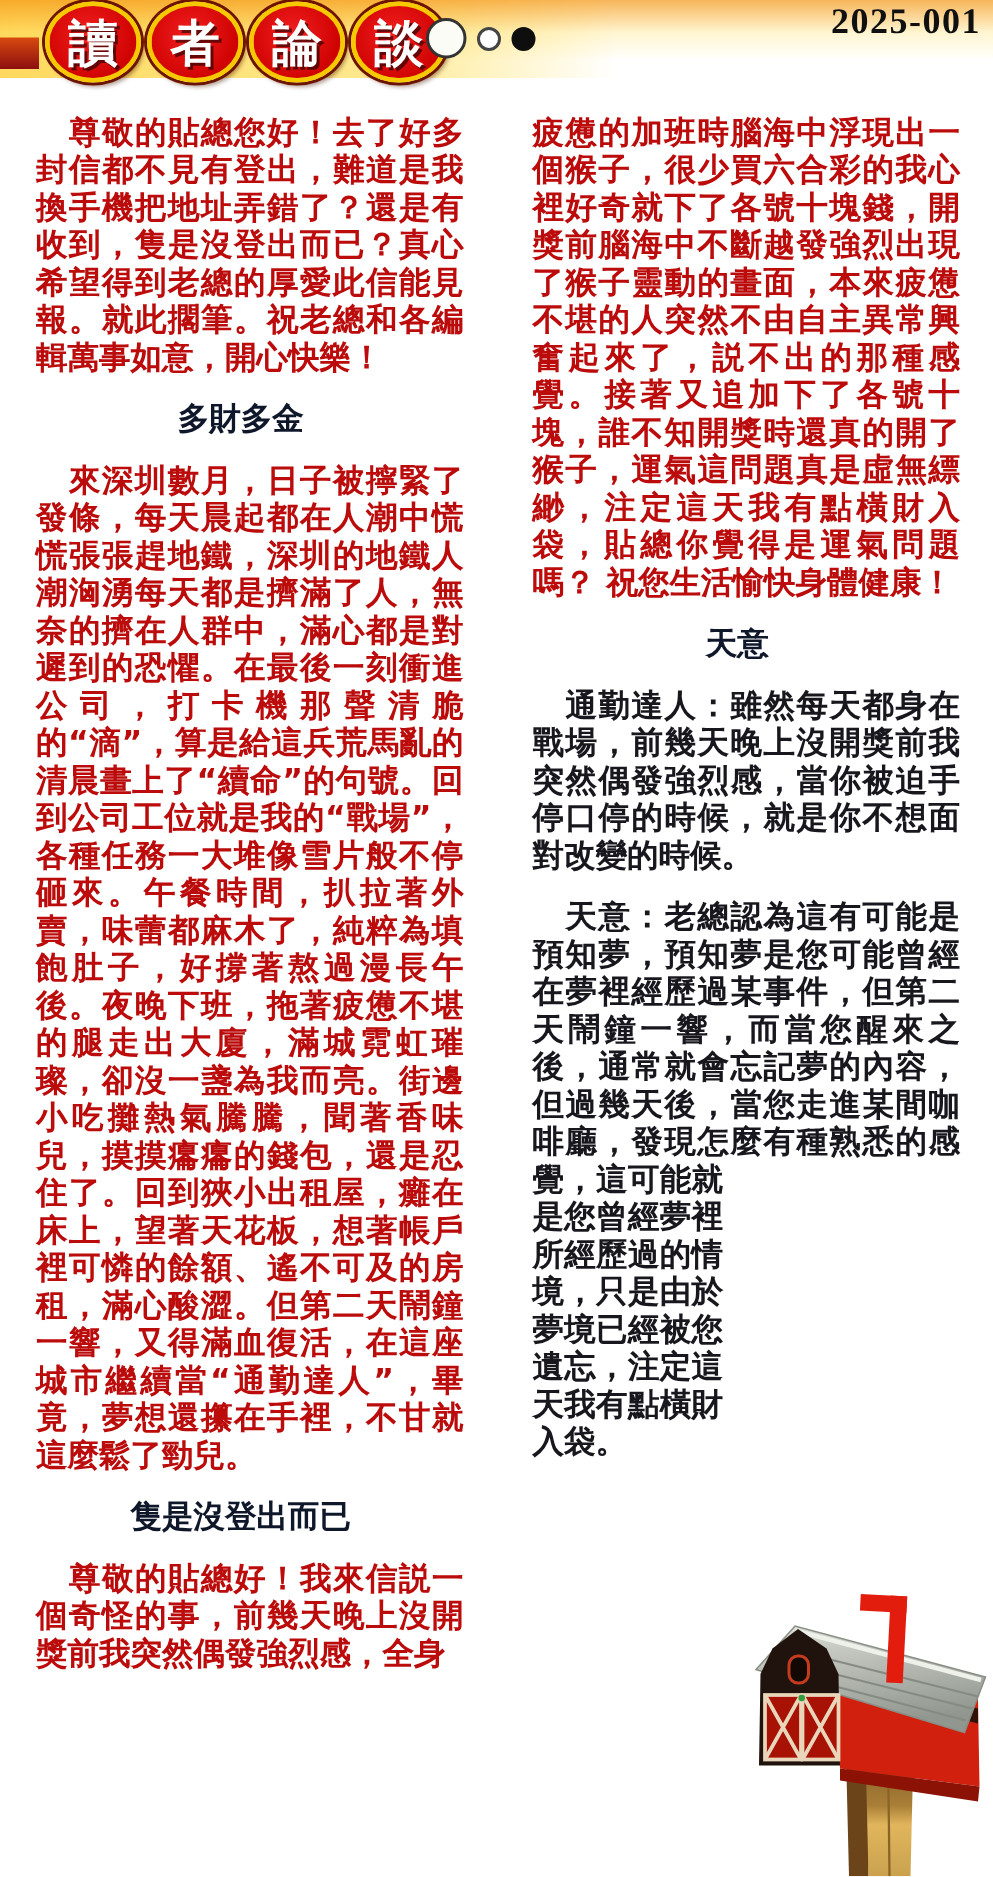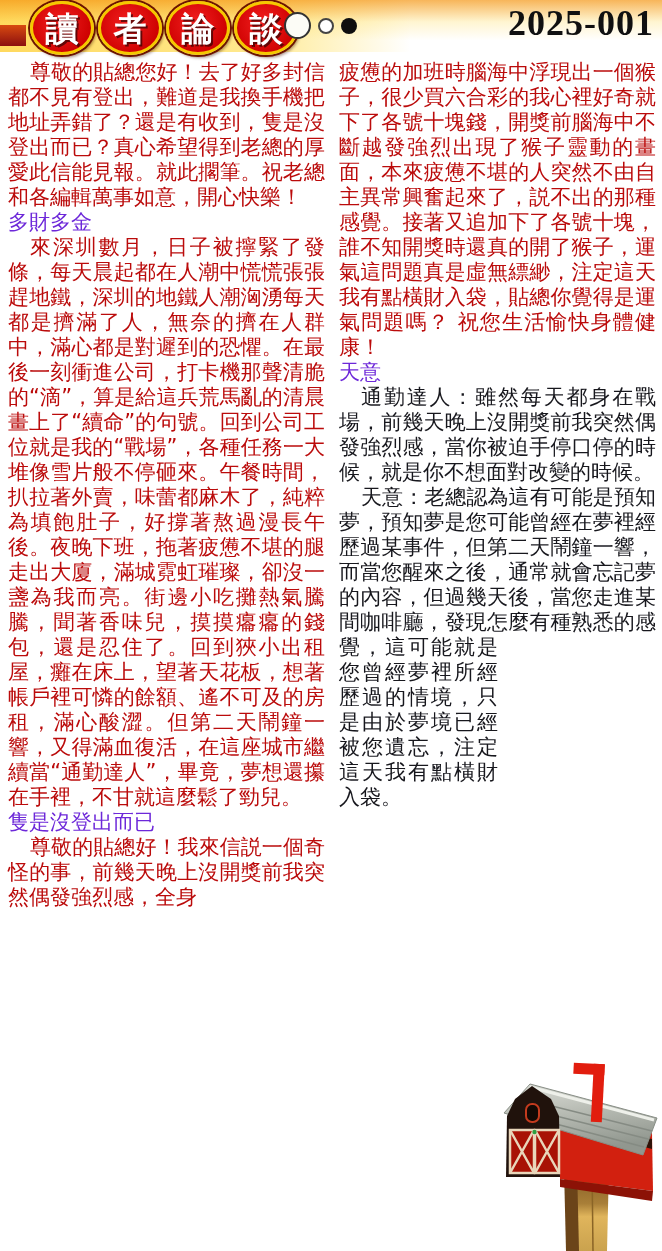--- a/index.html
+++ b/index.html
@@ -28,29 +28,29 @@
     color:#ffffff; font-size:33px; font-weight:bold; line-height:1;
     text-shadow:2px 2px 0 rgba(0,0,0,.55);
   }
   .dots { position:absolute; left:284px; top:12px; display:flex; align-items:center; gap:7px; }
   .dot-large { width:27px; height:27px; border:2px solid #333; border-radius:50%; background:#fcfcf6; box-sizing:border-box; }
   .dot-small { width:16px; height:16px; border:2px solid #444; border-radius:50%; background:#ffffff; box-sizing:border-box; }
   .dot-filled { width:16px; height:16px; border-radius:50%; background:#0e0e0e; }
   .issue {
     position:absolute; right:8px; top:2px;
     font-family:"Liberation Serif","DejaVu Serif",serif;
-    font-size:36px; font-weight:700; color:#101010; letter-spacing:1px;
+    font-size:24px; font-weight:700; color:#101010; letter-spacing:1px;
   }
   
   .main { display:flex; gap:14px; padding:8px 6px 0 8px; height:1190px; overflow:hidden; }
   .col { flex:1; min-width:0; text-align:justify; font-size:21px; line-height:25px; }
-  .col p { margin:0; }
+  .col p { margin:16px;font-weight:bold; }
   .letter-body { color:#bb0b0b; text-indent:1.05em; }
   .cont { text-indent:0; }
-  .signature { color:#6d28d9; text-align:left; padding-right:12px; }
+  .signature { color:#0f172a; text-align:center; padding-right:12px; }
   .reply { color:#17171d; text-indent:1.05em; }
   .mt-letter2 { margin-top:40px; }
   .mt-letter3 { margin-top:30px; }
   .mt-reply1 { margin-top:42px; }
   .mt-reply2 { margin-top:30px; }
   .mt-reply3 { margin-top:36px; }
   .wrap-spacer { float:right; clear:right; width:158px; height:200px; }
   
   .mailbox { position:absolute; right:0; bottom:0; width:182px; height:192px; }
   .mailbox svg { display:block; }

